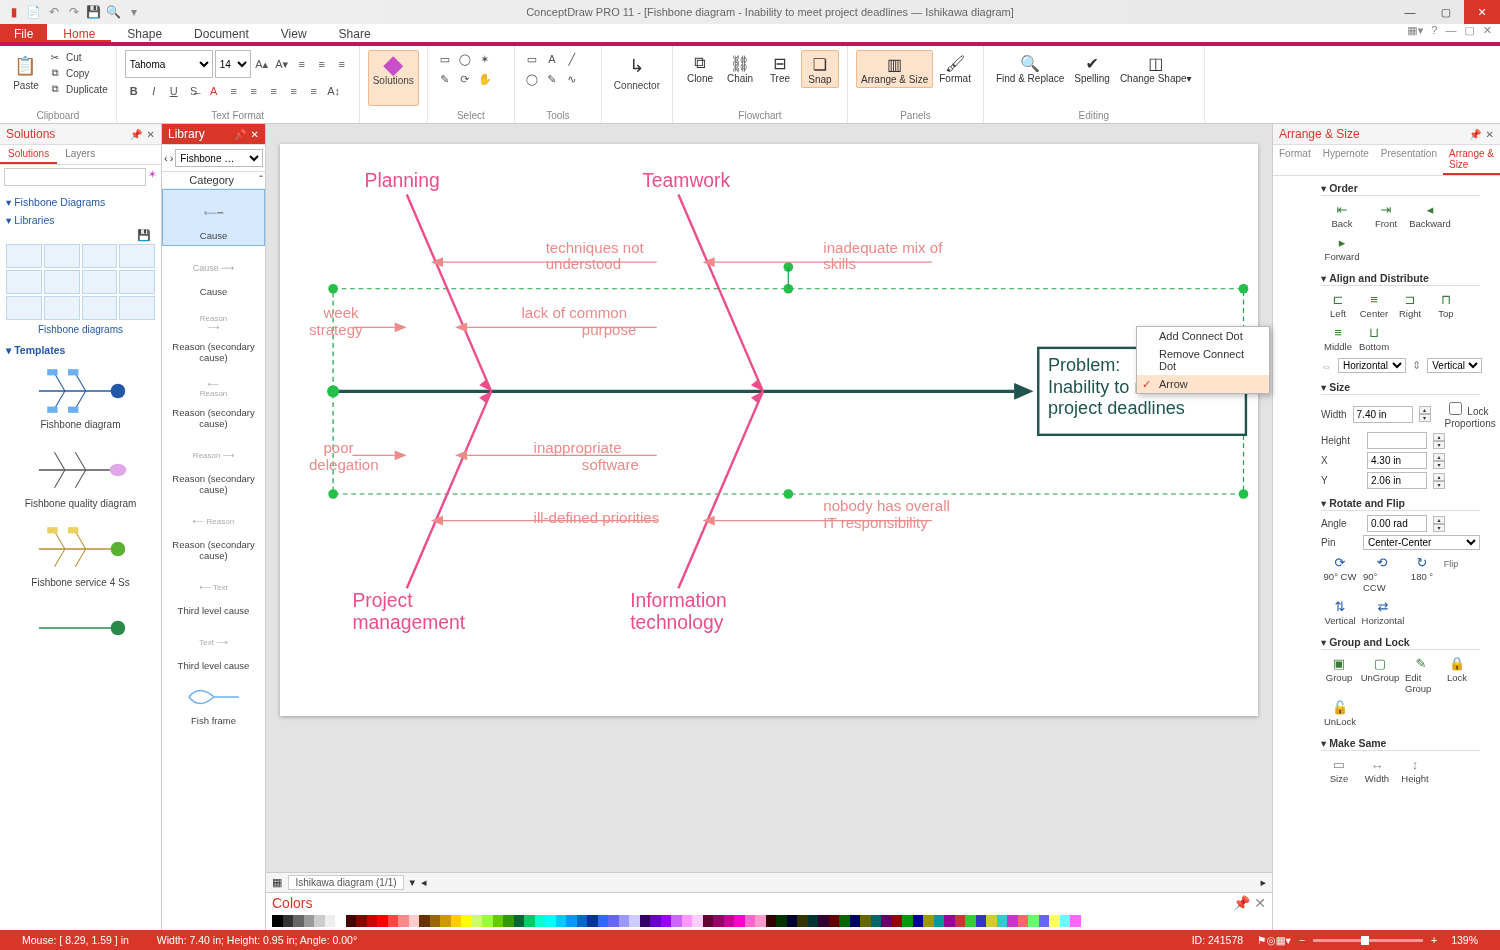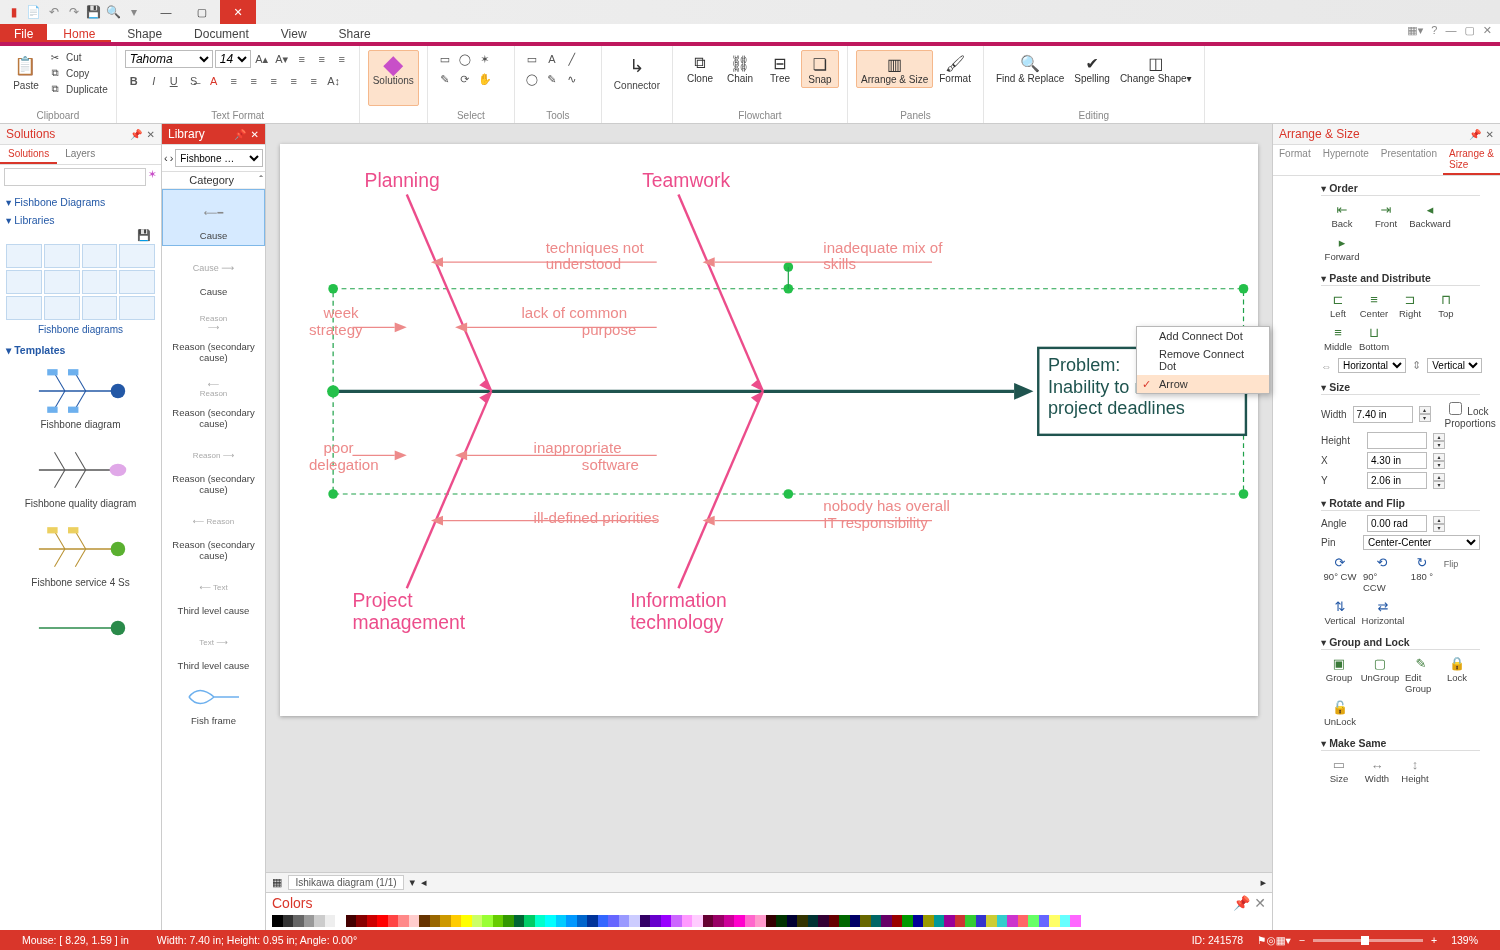--- a/index.html
+++ b/index.html
@@ -21,21 +21,21 @@
 .ribbon-group .label{ text-align:center; color:#888; font-size:10px; margin-top:2px;}
 .clipboard-content{ display:flex; gap:4px;}
 .big-btn{ display:flex; flex-direction:column; align-items:center; gap:1px; padding:2px 4px; min-width:36px;}
 .big-btn .ico{ width:28px; height:28px; display:flex; align-items:center; justify-content:center; font-size:18px;}
 .big-btn .cap{ font-size:10px; color:#444; text-align:center; line-height:10px;}
 .small-stack{ display:flex; flex-direction:column; gap:2px;}
 .small-item{ display:flex; align-items:center; gap:4px; font-size:10px; color:#444;}
 .small-item .ico{ width:14px; height:14px; display:inline-flex; align-items:center; justify-content:center;}
 .text-format{ display:flex; flex-direction:column; gap:4px; }
 .tf-row1{ display:flex; gap:2px; align-items:center;}
-.tf-row1 select, .tf-row1 input{ font-size:12px; height:18px;font-style:italic;}
+.tf-row1 select, .tf-row1 input{ font-size:10px; height:28px;}
 .tf-btn{ width:18px; height:18px; border:1px solid transparent; display:inline-flex; align-items:center; justify-content:center; font-size:11px; color:#555;}
 .solutions-btn{ background:#ffe0c8;}
 .panel-row{ display:flex; gap:2px;}
 .mid-btn{ display:flex; flex-direction:column; align-items:center; padding:2px 4px; min-width:38px;}
 .mid-btn .ico{ width:22px; height:22px; font-size:16px; display:flex; align-items:center; justify-content:center;}
 .mid-btn .cap{ font-size:10px; line-height:10px; text-align:center;}
 .mid-btn.sel{ background:#fde2cc; border:1px solid #f5b88c; border-radius:2px;}
 .main{ display:flex; height:calc(950px - 24px - 22px - 78px - 20px);}
 .left-panel{ width:162px; background:#fff; border-right:1px solid #ccc; display:flex; flex-direction:column;}
 .panel-head{ background:#f5f5f5; border-bottom:1px solid #ddd; padding:3px 6px; display:flex; align-items:center; justify-content:space-between;}
@@ -112,20 +112,21 @@
 <div class="titlebar">
   <div class="qat">
     <span style="color:#d9362a">▮</span>
     <span style="color:#e89b3a">📄</span>
     <span style="color:#888">↶</span>
     <span style="color:#888">↷</span>
     <span style="color:#2358a6">💾</span>
     <span style="color:#2358a6">🔍</span>
     <span style="color:#888">▾</span>
   </div>
+  <div class="title">ConceptDraw PRO 11 - [Fishbone diagram - Inability to meet project deadlines — Ishikawa diagram]</div>
   <div class="winbtns">
     <span>—</span>
     <span>▢</span>
     <span class="close">✕</span>
   </div>
 </div>
 
 <div class="ribbon-tabs">
   <div class="file">File</div>
   <div class="tab active">Home</div>
@@ -617,21 +618,21 @@
               <span class="ico">◂</span>
               <span class="cap">Backward</span>
             </div>
           <div class="rp-btn">
               <span class="ico">▸</span>
               <span class="cap">Forward</span>
             </div>
         </div>
       </div>
       <div class="rp-section">
-        <div class="sh">Paste and Distribute</div>
+        <div class="sh">Align and Distribute</div>
         <div class="btn-grid">
           <div class="rp-btn" style="width:34px">
               <span class="ico">⊏</span>
               <span class="cap">Left</span>
             </div>
           <div class="rp-btn" style="width:34px">
               <span class="ico">≡</span>
               <span class="cap">Center</span>
             </div>
           <div class="rp-btn" style="width:34px">

